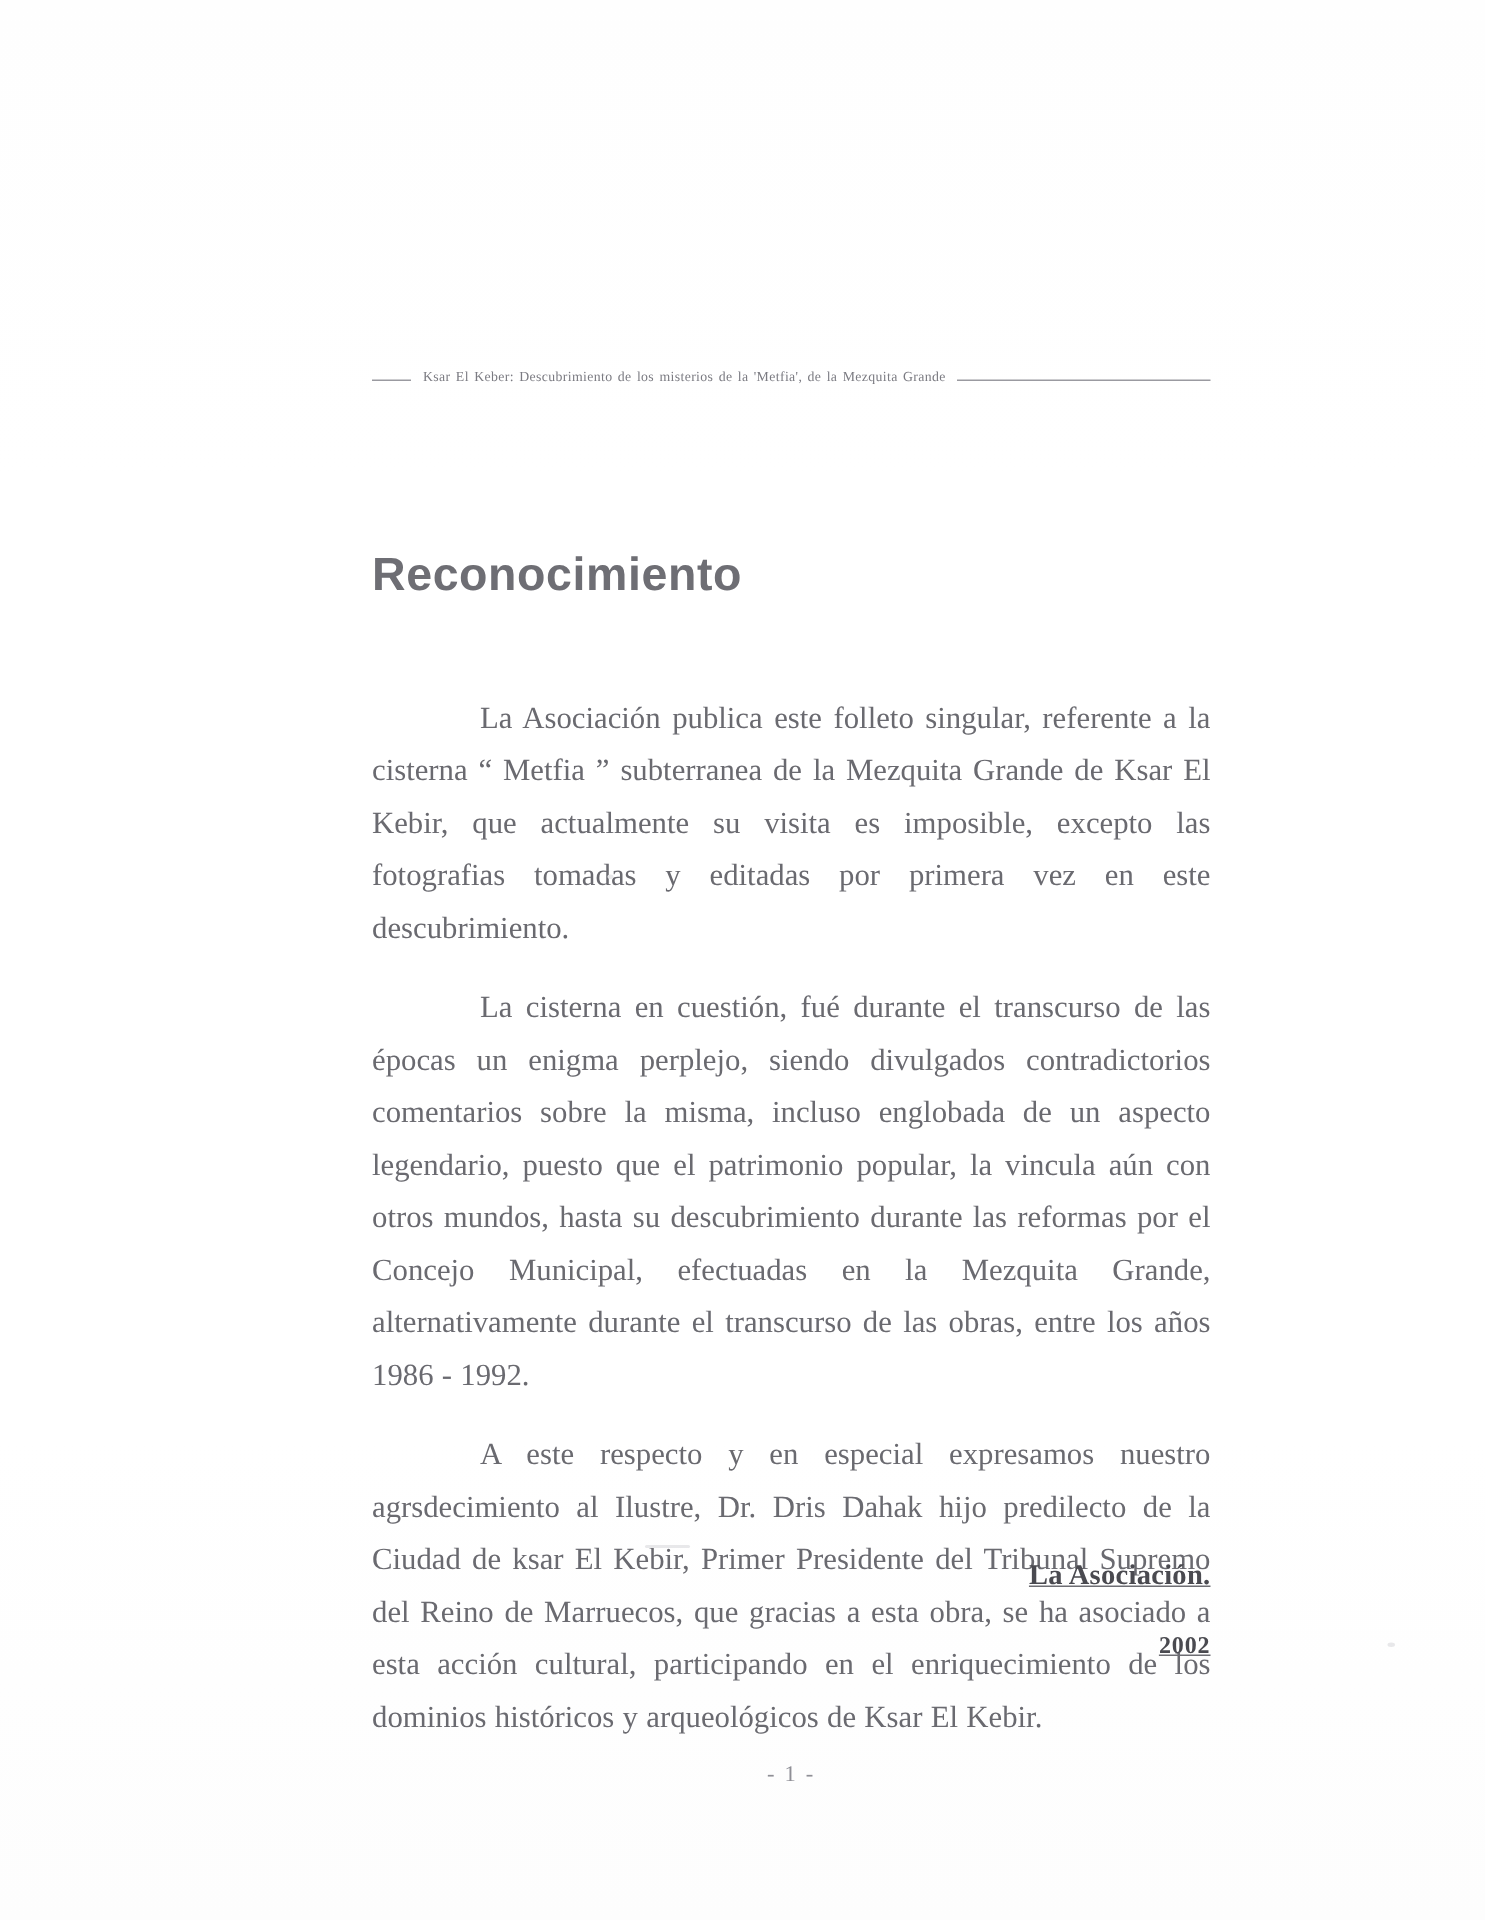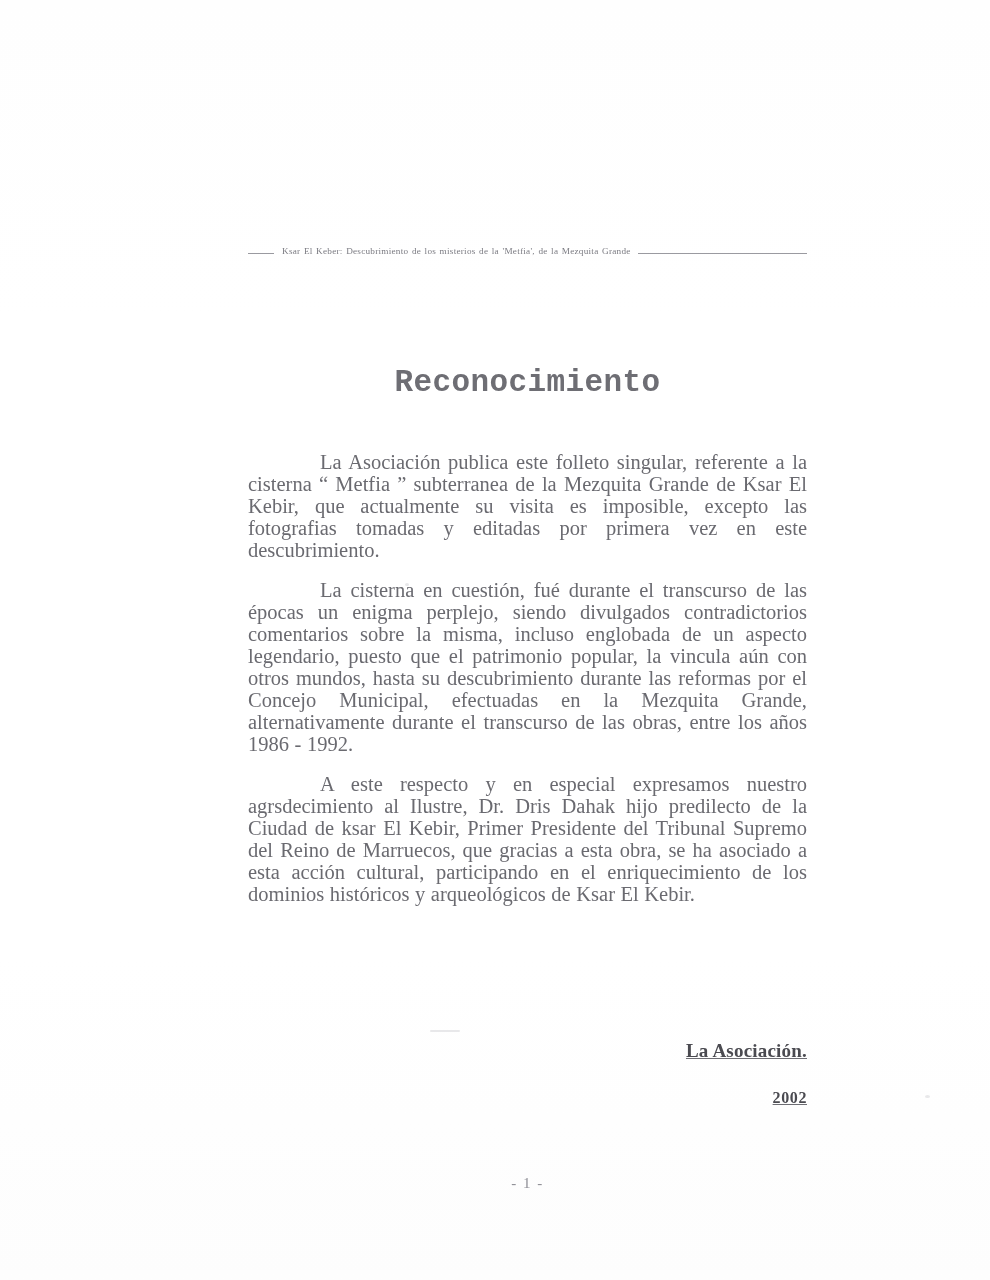--- a/index.html
+++ b/index.html
@@ -63,42 +63,42 @@
     margin-left: 4px;
     margin-top: 5px;
   }
 
   
   .doc-title {
     position: absolute;
     top: 344px;
     left: 0;
     width: 559px;
-    text-align: center;
-    font-family: Liberation Mono, monospace;
+    text-align: left;
+    font-family: Liberation Sans, sans-serif;
     font-size: 31px;
     font-weight: 700;
     letter-spacing: 0.4px;
     color: #6e6e74;
   }
 
   
   .body-block {
     position: absolute;
     top: 446px;
     left: 0;
     width: 559px;
   }
   .para {
     text-align: justify;
     text-justify: inter-word;
     font-size: 20.5px;
-    line-height: 22px;
+    line-height: 35px;
     text-indent: 72px;
-    margin: 5px 0 18px 0;
+    margin: 16px 0 18px 0;
     color: #6a6a70;
     word-spacing: 0.4px;
   }
   .para:last-child { margin-bottom: 0; }
 
   
   .signature-block {
     position: absolute;
     top: 1040px;
     left: 0;

